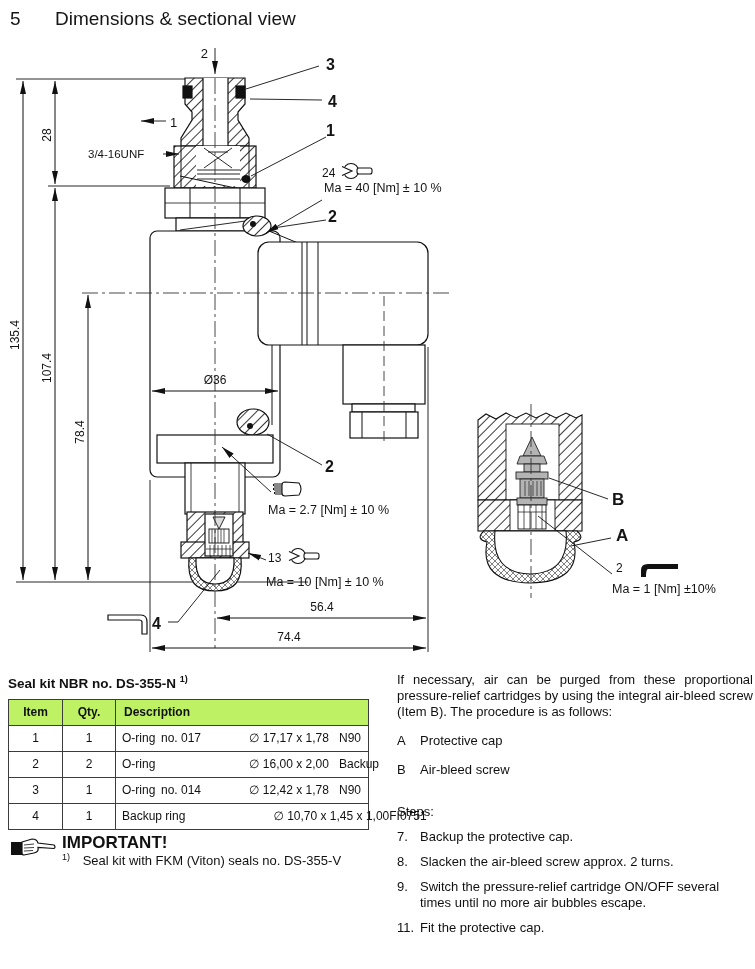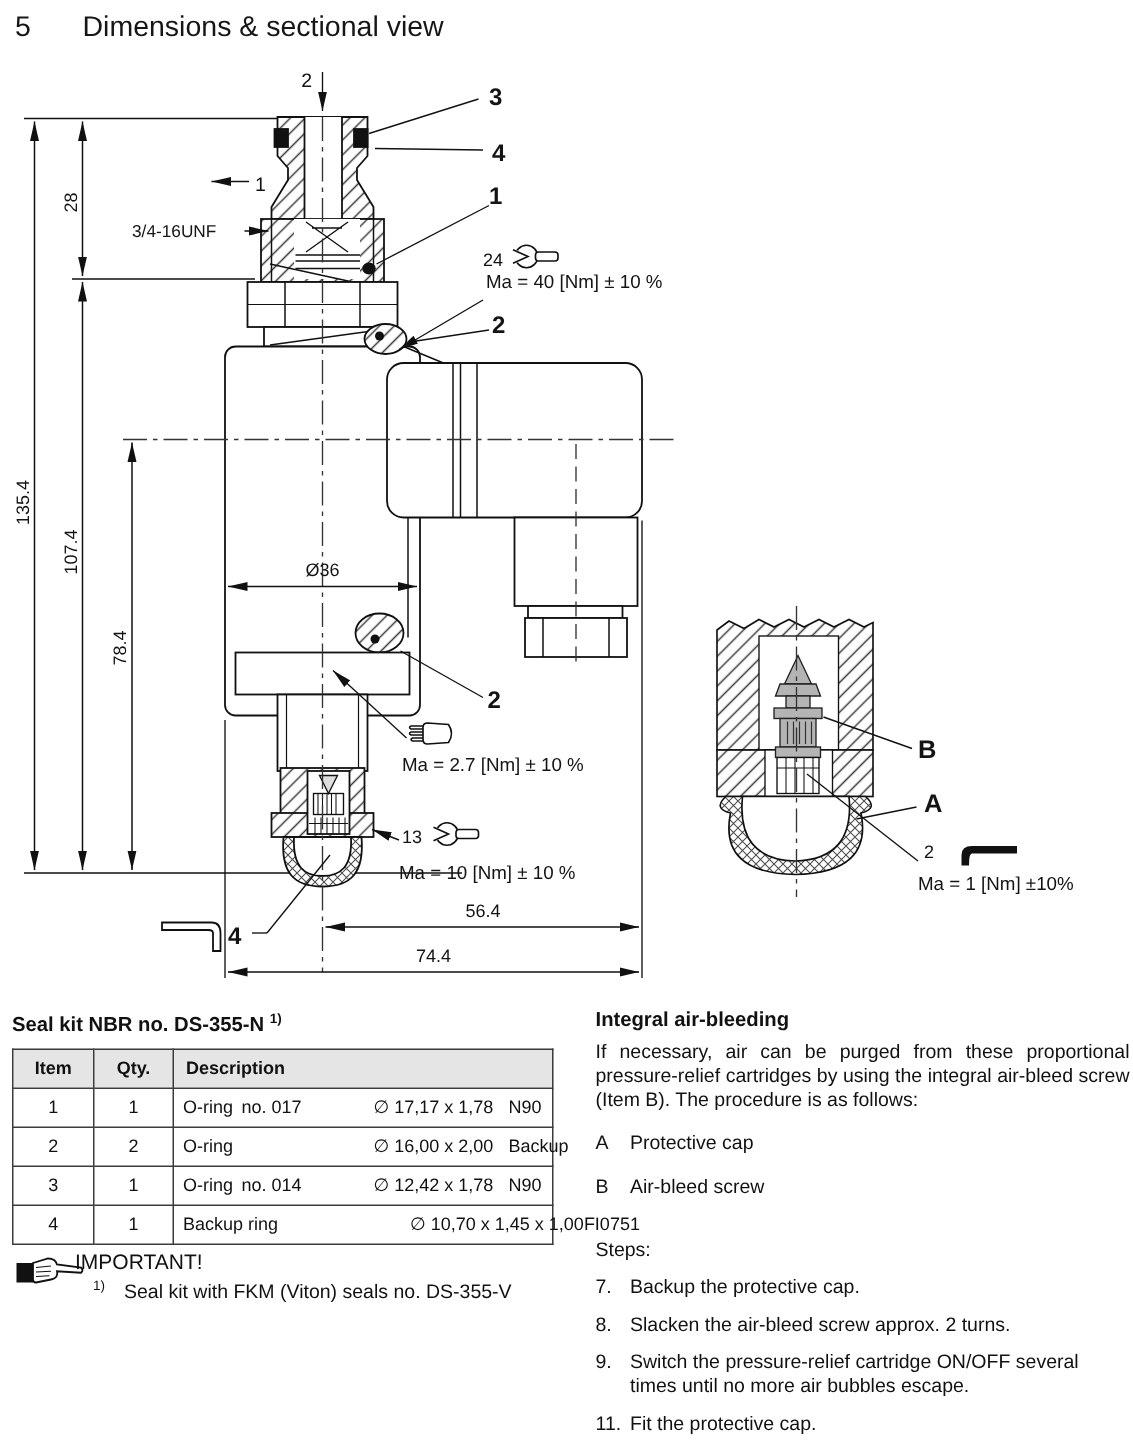--- a/index.html
+++ b/index.html
@@ -14,31 +14,31 @@
   .co{font-size:16px;font-weight:bold;}
   .co2{font-size:13px;}
   .ab{font-size:17px;font-weight:bold;}
   .thr{font-size:11.5px;}
   
   .sealkit{position:absolute;left:8px;top:674px;width:364px;}
   .sk-title{font-size:13.5px;font-weight:bold;}
   .sk-title sup{font-size:9px;}
   table{border-collapse:collapse;margin-top:8px;width:360px;font-size:12px;table-layout:fixed;}
   th,td{border:1.2px solid #3c3c3c;height:25px;padding:0;}
-  th{background:#e5e5e5;font-size:12px;text-align:left;padding-left:8px;font-weight:bold;}
+  th{background:#bef264;font-size:12px;text-align:left;padding-left:8px;font-weight:bold;}
   th.c,td.c{text-align:center;padding:0;}
   td.desc{padding-left:6px;}
   .desc-flex{display:flex;white-space:nowrap;}
   .dn{flex:0 0 39px;}
   .dno{flex:0 0 44px;}
   .dsz{flex:0 0 auto;min-width:90px;margin-left:44px;}
   
   .important{position:absolute;left:10px;top:833px;}
   .imp-icon{position:absolute;left:0;top:2px;}
-  .imp-label{position:absolute;left:40px;top:0;font-weight:normal;font-size:14px;white-space:nowrap;}
+  .imp-label{position:absolute;left:52px;top:0;font-weight:bold;font-size:17px;white-space:nowrap;}
   .imp-note{position:absolute;left:52px;top:19px;font-size:13px;white-space:nowrap;}
   .imp-note sup{font-size:9px;margin-right:9px;}
   
   .rightcol{position:absolute;left:397px;top:672px;width:356px;font-size:13px;line-height:16px;}
   .rc-title{font-weight:bold;font-size:13.5px;margin-bottom:5px;}
   .rc-body{text-align:justify;}
   .ab-item{display:flex;margin-top:13px;}
   .ab-key{flex:0 0 23px;}
   .steps-label{margin-top:26px;}
   .step{display:flex;margin-top:9px;}
@@ -319,21 +319,20 @@
       <path d="M14,10 L24,9 M14,13 L24,12.5 M14,16 L23,15.5" stroke="#111" stroke-width="0.8"></path>
     </svg>
     <div class="imp-label">IMPORTANT!</div>
     <div class="imp-note">
       <sup>1)</sup>
       <span>Seal kit with FKM (Viton) seals no. DS-355-V</span>
     </div>
   </div>
 
   <div class="rightcol">
-    <div class="rc-title">Integral air-bleeding</div>
     <div class="rc-body">If necessary, air can be purged from these proportional pressure-relief cartridges by using the integral air-bleed screw (Item B). The procedure is as follows:</div>
 
     <div class="ab-item">
       <span class="ab-key">A</span>
       <span>Protective cap</span>
     </div>
     <div class="ab-item">
       <span class="ab-key">B</span>
       <span>Air-bleed screw</span>
     </div>

